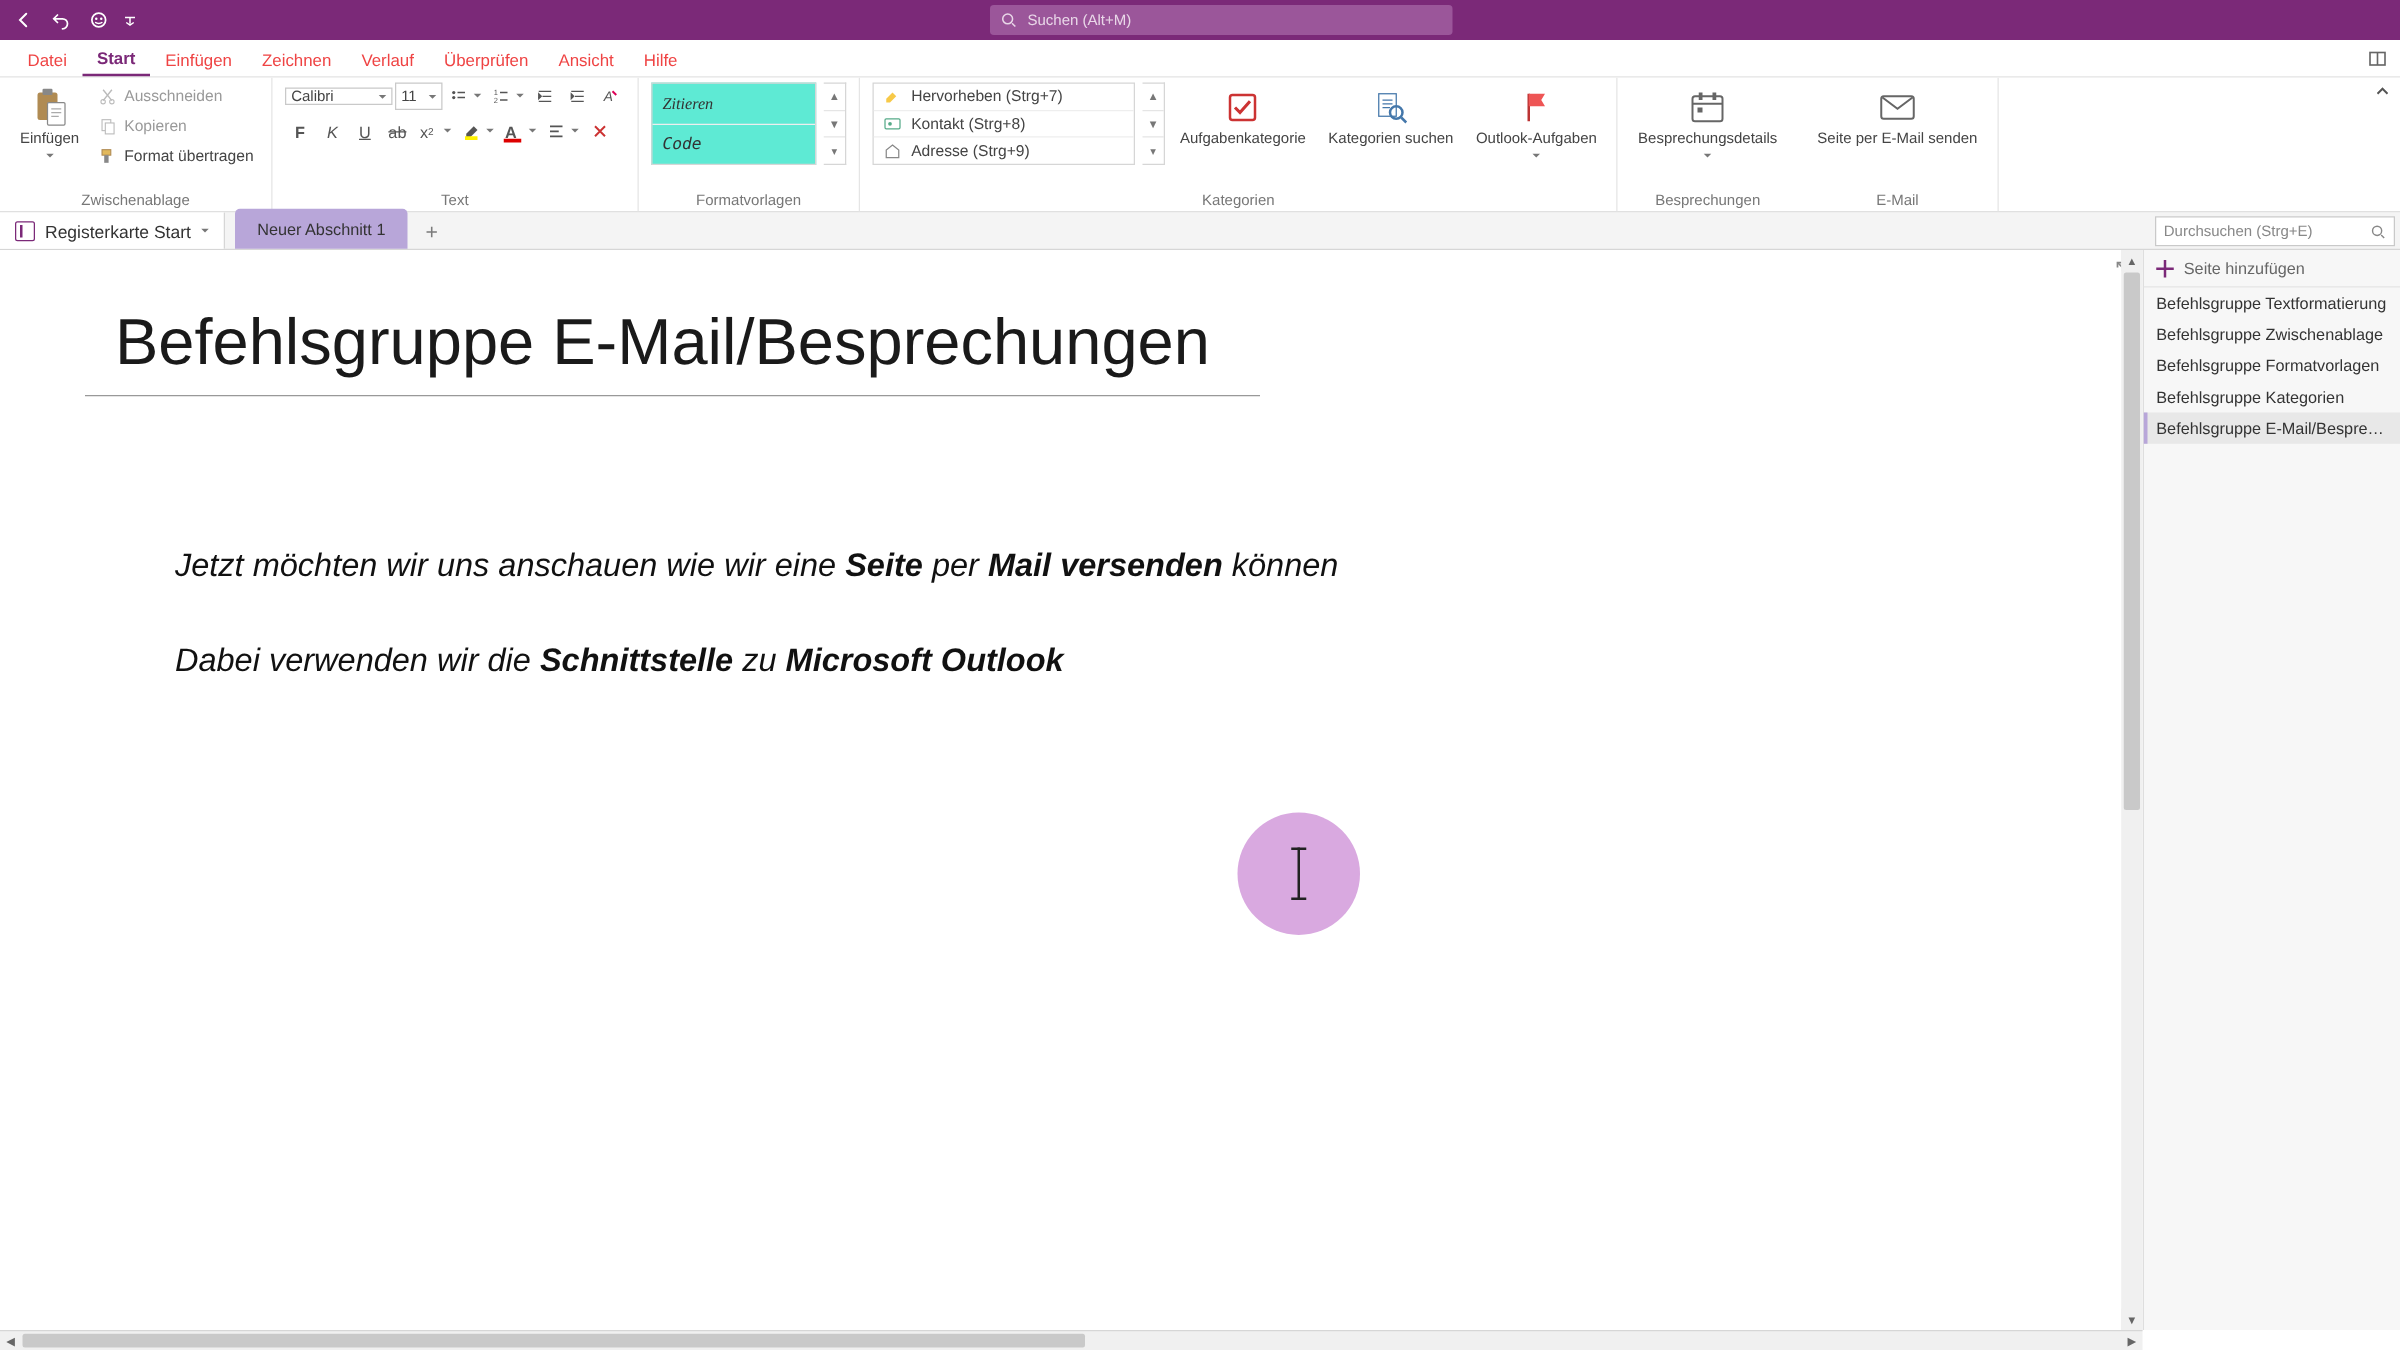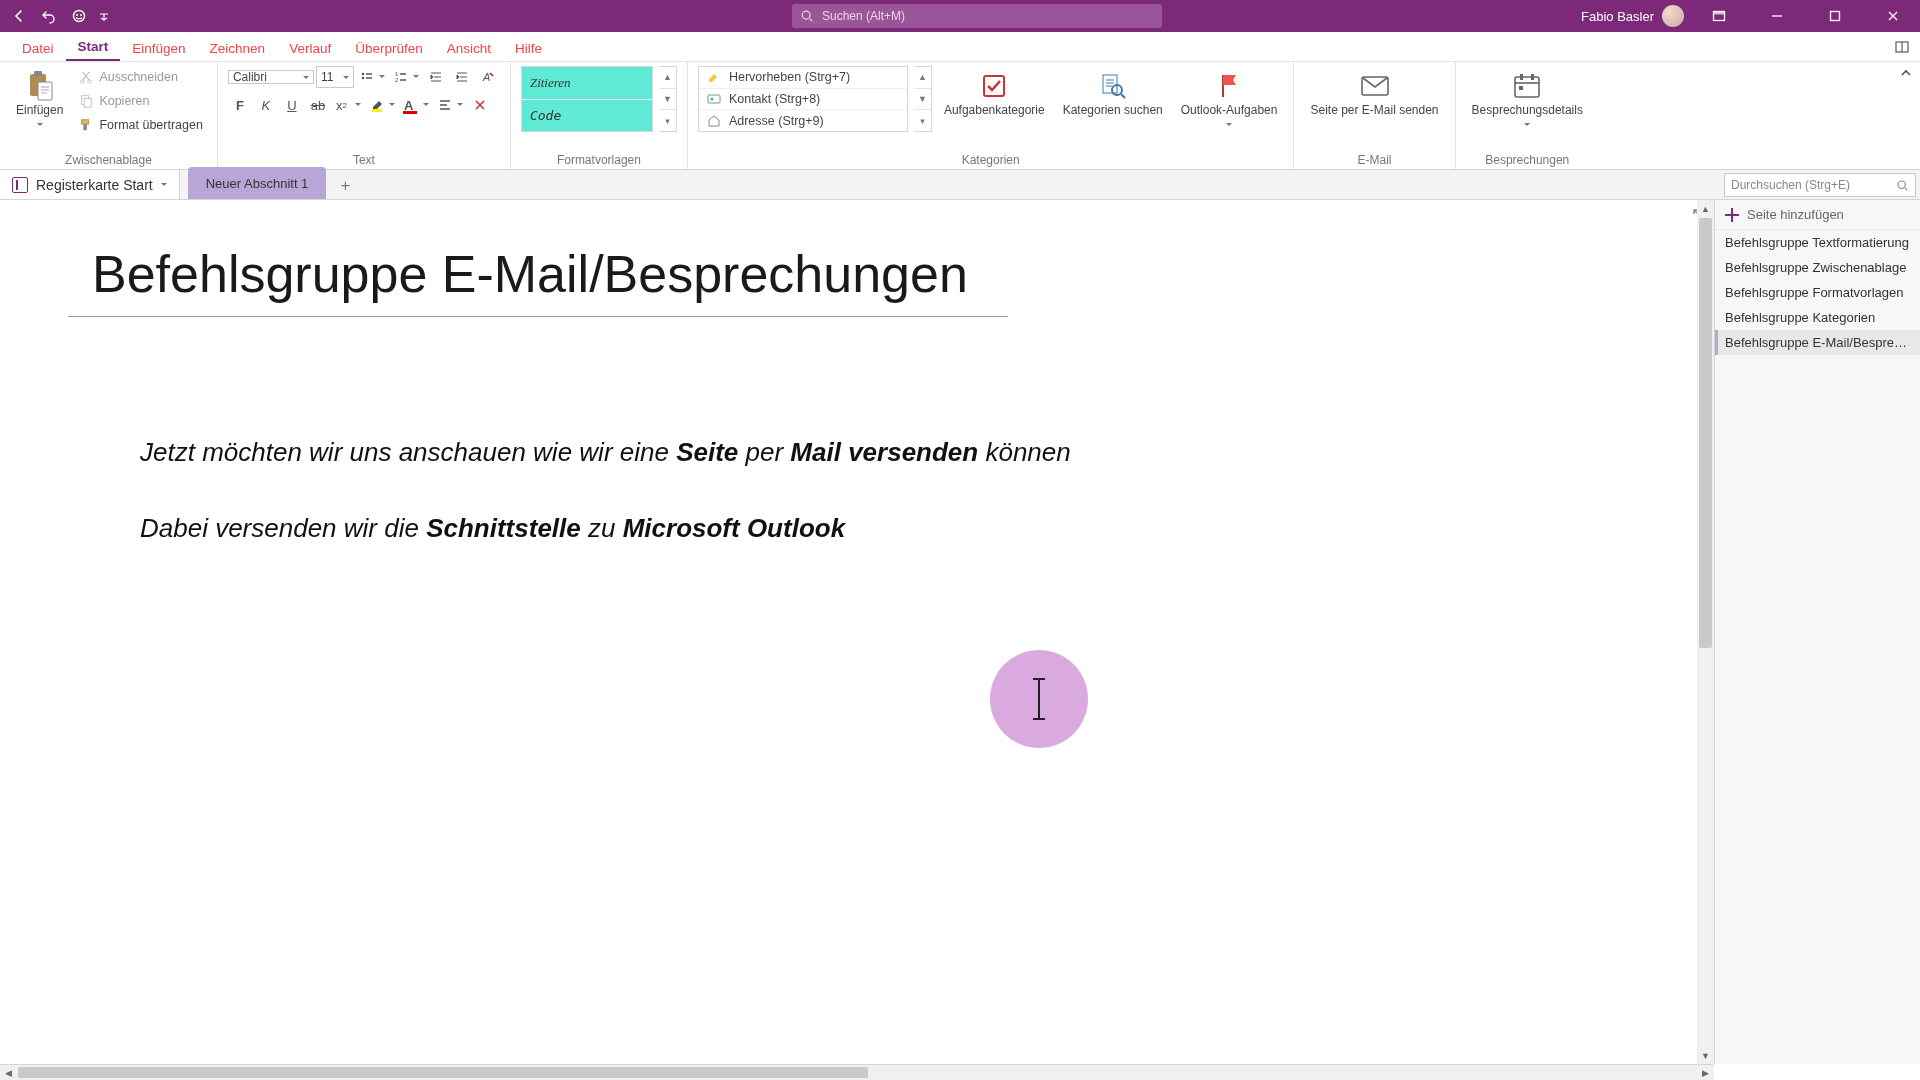--- a/index.html
+++ b/index.html
@@ -151,47 +151,20 @@
   </div>
 
   <div class="searchbox">
     <svg width="14" height="14" viewBox="0 0 16 16">
         <circle cx="7" cy="7" r="4.5" stroke="#e9d7e8" stroke-width="1.4" fill="none"></circle>
         <path d="M11 11l3 3" stroke="#e9d7e8" stroke-width="1.4"></path>
       </svg>
     <span>Suchen (Alt+M)</span>
   </div>
 
-  <div class="right">
-    <div class="user">
-      <span>Fabio Basler</span>
-      <div class="avatar"></div>
-    </div>
-    <div class="wbtn">
-      <svg width="14" height="14" viewBox="0 0 14 14">
-          <rect x="1.5" y="2.5" width="11" height="9" stroke="#fff" stroke-width="1.3" fill="none"></rect>
-          <rect x="1.5" y="2.5" width="11" height="3" fill="#fff" opacity=".7"></rect>
-        </svg>
-    </div>
-    <div class="wbtn">
-      <svg width="12" height="12" viewBox="0 0 12 12">
-          <path d="M1 6h10" stroke="#fff" stroke-width="1.3"></path>
-        </svg>
-    </div>
-    <div class="wbtn">
-      <svg width="12" height="12" viewBox="0 0 12 12">
-          <rect x="1.5" y="1.5" width="9" height="9" stroke="#fff" stroke-width="1.3" fill="none"></rect>
-        </svg>
-    </div>
-    <div class="wbtn close">
-      <svg width="12" height="12" viewBox="0 0 12 12">
-          <path d="M2 2l8 8M10 2l-8 8" stroke="#fff" stroke-width="1.3"></path>
-        </svg>
-    </div>
-  </div>
 </div>
 
 <div class="ribbon-tabs">
   <div class="tab">Datei</div>
   <div class="tab active">Start</div>
   <div class="tab">Einfügen</div>
   <div class="tab">Zeichnen</div>
   <div class="tab">Verlauf</div>
   <div class="tab">Überprüfen</div>
   <div class="tab">Ansicht</div>
@@ -396,52 +369,52 @@
               <path d="M6 3h13l-3 5 3 5H6z" fill="#e55"></path>
             </svg>
         </div>
         <div class="txt">Outlook-Aufgaben</div>
         <div class="caret-down"></div>
       </div>
     </div>
     <div class="label">Kategorien</div>
   </div>
 
-  <div class="group">
-    <div class="body">
-      <div class="bigbtn">
-        <div class="ico">
-          <svg width="30" height="24" viewBox="0 0 30 24">
-              <rect x="2" y="3" width="26" height="18" rx="2" fill="none" stroke="#666" stroke-width="1.6"></rect>
-              <path d="M3 4l12 9 12-9" stroke="#666" stroke-width="1.6" fill="none"></path>
-            </svg>
-        </div>
-        <div class="txt">Seite per E-Mail senden</div>
-      </div>
-    </div>
-    <div class="label">E-Mail</div>
-  </div>
-
   <div class="group" style="border-right:none">
     <div class="body">
       <div class="bigbtn">
         <div class="ico">
           <svg width="30" height="28" viewBox="0 0 30 28">
               <rect x="3" y="5" width="24" height="20" rx="2" fill="none" stroke="#666" stroke-width="1.6"></rect>
               <path d="M3 11h24" stroke="#666" stroke-width="1.6"></path>
               <rect x="8" y="2" width="3" height="6" fill="#666"></rect>
               <rect x="19" y="2" width="3" height="6" fill="#666"></rect>
               <rect x="7" y="14" width="4" height="4" fill="#666"></rect>
             </svg>
         </div>
         <div class="txt">Besprechungsdetails</div>
         <div class="caret-down"></div>
       </div>
     </div>
     <div class="label">Besprechungen</div>
+  </div>
+
+  <div class="group">
+    <div class="body">
+      <div class="bigbtn">
+        <div class="ico">
+          <svg width="30" height="24" viewBox="0 0 30 24">
+              <rect x="2" y="3" width="26" height="18" rx="2" fill="none" stroke="#666" stroke-width="1.6"></rect>
+              <path d="M3 4l12 9 12-9" stroke="#666" stroke-width="1.6" fill="none"></path>
+            </svg>
+        </div>
+        <div class="txt">Seite per E-Mail senden</div>
+      </div>
+    </div>
+    <div class="label">E-Mail</div>
   </div>
 
   <div class="far-right">
     <svg width="14" height="14" viewBox="0 0 14 14">
         <path d="M3 9l4-4 4 4" stroke="#555" stroke-width="1.6" fill="none"></path>
       </svg>
   </div>
 </div>
 
 <div class="navbar">
@@ -472,21 +445,21 @@
     </div>
 
     <div class="page-title">Befehlsgruppe E-Mail/Besprechungen</div>
     <div class="title-rule"></div>
 
     <div class="bodytext">
       <p>
         <span>Jetzt möchten wir uns anschauen wie wir eine </span><b>Seite</b><span> per </span><b>Mail versenden</b><span> können</span>
       </p>
       <p>
-        <span>Dabei versenden wir die </span><b>Schnittstelle</b><span> zu </span><b>Microsoft Outlook</b>
+        <span>Dabei verwenden wir die </span><b>Schnittstelle</b><span> zu </span><b>Microsoft Outlook</b>
       </p>
     </div>
 
     <div class="cursor-blob">
       <div class="ibeam"></div>
     </div>
 
     <div class="vscroll">
       <div class="arr up">▲</div>
       <div class="thumb"></div>

